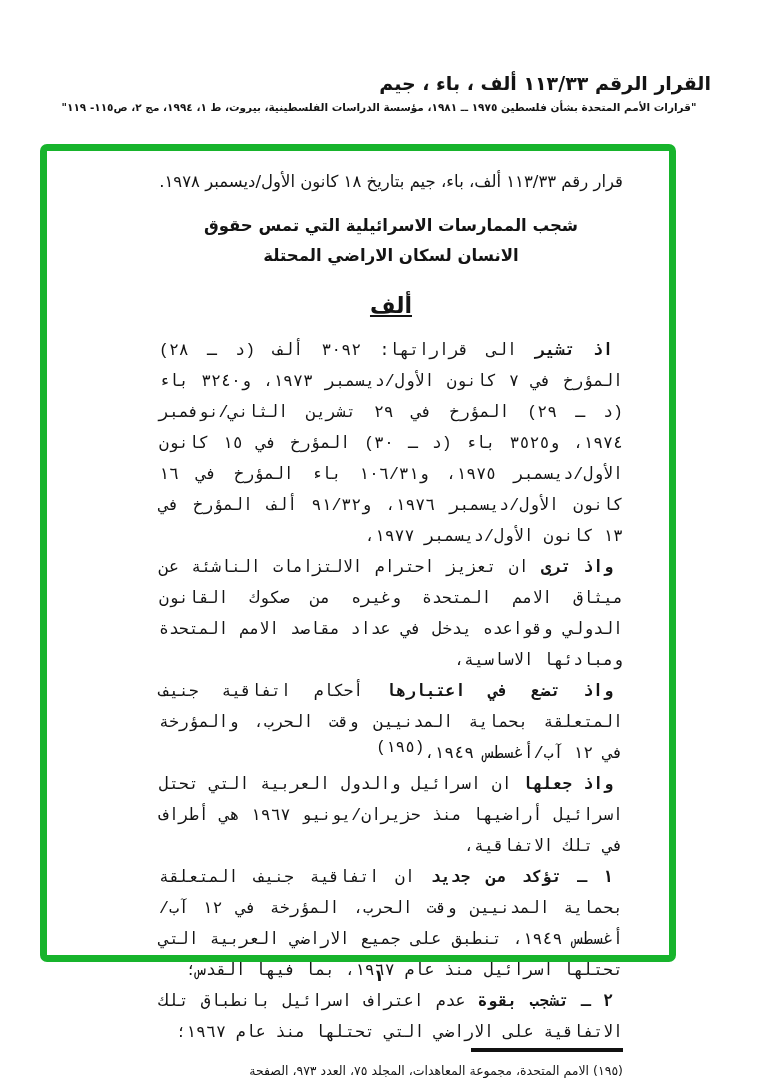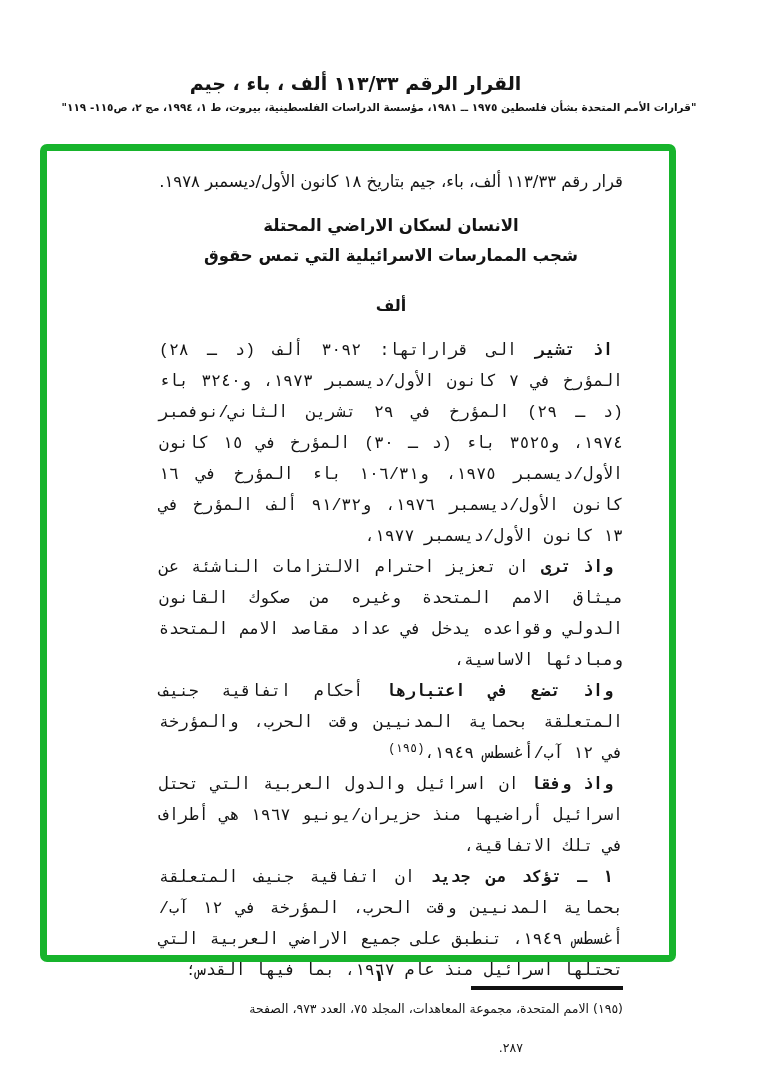--- a/index.html
+++ b/index.html
@@ -7,20 +7,21 @@
     width:758px;height:1078px;position:relative;background:#ffffff;
     font-family:"DejaVu Sans", sans-serif;color:#141414;overflow:hidden;
   }
   
   .header{
     position:absolute;top:72px;left:0;width:758px;text-align:center;direction:rtl;
   }
   .doc-title{
     font-size:19px;font-weight:bold;margin:0 0 7px 0;padding-right:47px;
     letter-spacing:0;
+    text-align:right;
   }
   .doc-citation{
     font-size:10.5px;font-weight:bold;margin:0;white-space:nowrap;direction:rtl;
   }
   
   .frame{
     position:absolute;left:40px;top:144px;width:636px;height:818px;
     box-sizing:border-box;border:7px solid #17b42c;border-radius:7px;background:#ffffff;
   }
   .frame-inner{
@@ -28,30 +29,30 @@
     padding:16px 46px 12px 112px;
     display:flex;flex-direction:column;
   }
   .intro{
     font-size:16.5px;line-height:30px;margin:0 0 6px 0;text-align:justify;
   }
   .subject{
     font-size:16.5px;font-weight:bold;line-height:30px;margin:8px 0 0 0;text-align:center;
   }
   .alef{
-    font-size:16px;font-weight:bold;text-align:center;margin:22px 0 16px 0;line-height:26px;
+    font-size:22px;font-weight:bold;text-align:center;margin:22px 0 16px 0;line-height:26px;text-decoration:underline;
   }
   .opening{
     font-size:16.5px;font-weight:bold;line-height:31px;margin:0;text-indent:10px;
   }
   .para{
     font-size:16.5px;line-height:31px;margin:0;text-align:justify;text-indent:10px;font-family:Liberation Mono, monospace;
   }
   .para b{font-weight:bold;}
-  sup.fnref{font-size:12px;line-height:0;}
+  sup.fnref{font-size:16px;line-height:0;}
   
   .footnote{
     margin-top:auto;margin-bottom:10px;width:424px;direction:rtl;
   }
   .fn-rule{
     width:152px;height:4px;background:#111111;margin-bottom:7px;
   }
   .fn-line{
     font-size:12.5px;line-height:23px;margin:0;text-align:justify;
   }
@@ -71,38 +72,39 @@
   <div class="doc-title">القرار الرقم ١١٣/٣٣ ألف ، باء ، جيم</div>
   <div class="doc-citation">"قرارات الأمم المتحدة بشأن فلسطين ١٩٧٥ ــ ١٩٨١، مؤسسة الدراسات الفلسطينية، بيروت، ط ١، ١٩٩٤، مج ٢، ص١١٥- ١١٩"</div>
 </div>
 
 <div class="frame">
   <div class="frame-inner">
 
     <p class="intro">قرار رقم ١١٣/٣٣ ألف، باء، جيم بتاريخ ١٨ كانون الأول/ديسمبر ١٩٧٨.</p>
 
     <div class="subject">
+      <div>شجب الممارسات الاسرائيلية التي تمس حقوق</div>
       <div>الانسان لسكان الاراضي المحتلة</div>
-      <div>شجب الممارسات الاسرائيلية التي تمس حقوق</div>
     </div>
 
     <div class="alef">ألف</div>
 
 
     <p class="para"><b>اذ تشير</b><span> الى قراراتها: ٣٠٩٢ ألف (د ـ ٢٨) المؤرخ في ٧ كانون الأول/ديسمبر ١٩٧٣، و٣٢٤٠ باء (د ـ ٢٩) المؤرخ في ٢٩ تشرين الثاني/نوفمبر ١٩٧٤، و٣٥٢٥ باء (د ـ ٣٠) المؤرخ في ١٥ كانون الأول/ديسمبر ١٩٧٥، و١٠٦/٣١ باء المؤرخ في ١٦ كانون الأول/ديسمبر ١٩٧٦، و٩١/٣٢ ألف المؤرخ في ١٣ كانون الأول/ديسمبر ١٩٧٧،</span></p>
 
     <p class="para"><b>واذ ترى</b><span> ان تعزيز احترام الالتزامات الناشئة عن ميثاق الامم المتحدة وغيره من صكوك القانون الدولي وقواعده يدخل في عداد مقاصد الامم المتحدة ومبادئها الاساسية،</span></p>
 
     <p class="para"><b>واذ تضع في اعتبارها</b><span> أحكام اتفاقية جنيف المتعلقة بحماية المدنيين وقت الحرب، والمؤرخة في ١٢ آب/أغسطس ١٩٤٩،</span><sup class="fnref">(١٩٥)</sup></p>
 
-    <p class="para"><b>واذ وفقا</b><span> ان اسرائيل والدول العربية التي تحتل اسرائيل أراضيها منذ حزيران/يونيو ١٩٦٧ هي أطراف في تلك الاتفاقية،</span></p>
+    <p class="para"><b>واذ جعلها</b><span> ان اسرائيل والدول العربية التي تحتل اسرائيل أراضيها منذ حزيران/يونيو ١٩٦٧ هي أطراف في تلك الاتفاقية،</span></p>
 
 
     <p class="para"><b>١ ـ تؤكد من جديد</b><span> ان اتفاقية جنيف المتعلقة بحماية المدنيين وقت الحرب، المؤرخة في ١٢ آب/أغسطس ١٩٤٩، تنطبق على جميع الاراضي العربية التي تحتلها اسرائيل منذ عام ١٩٦٧، بما فيها القدس؛</span></p>
 
+    <p class="para"><b>٢ ـ تشجب بقوة</b><span> عدم اعتراف اسرائيل بانطباق تلك الاتفاقية على الاراضي التي تحتلها منذ عام ١٩٦٧؛</span></p>
 
     <div class="footnote">
       <div class="fn-rule"></div>
       <p class="fn-line">(١٩٥) الامم المتحدة، مجموعة المعاهدات، المجلد ٧٥، العدد ٩٧٣، الصفحة</p>
       <p class="fn-page">٢٨٧.</p>
     </div>
 
   </div>
 </div>
 

